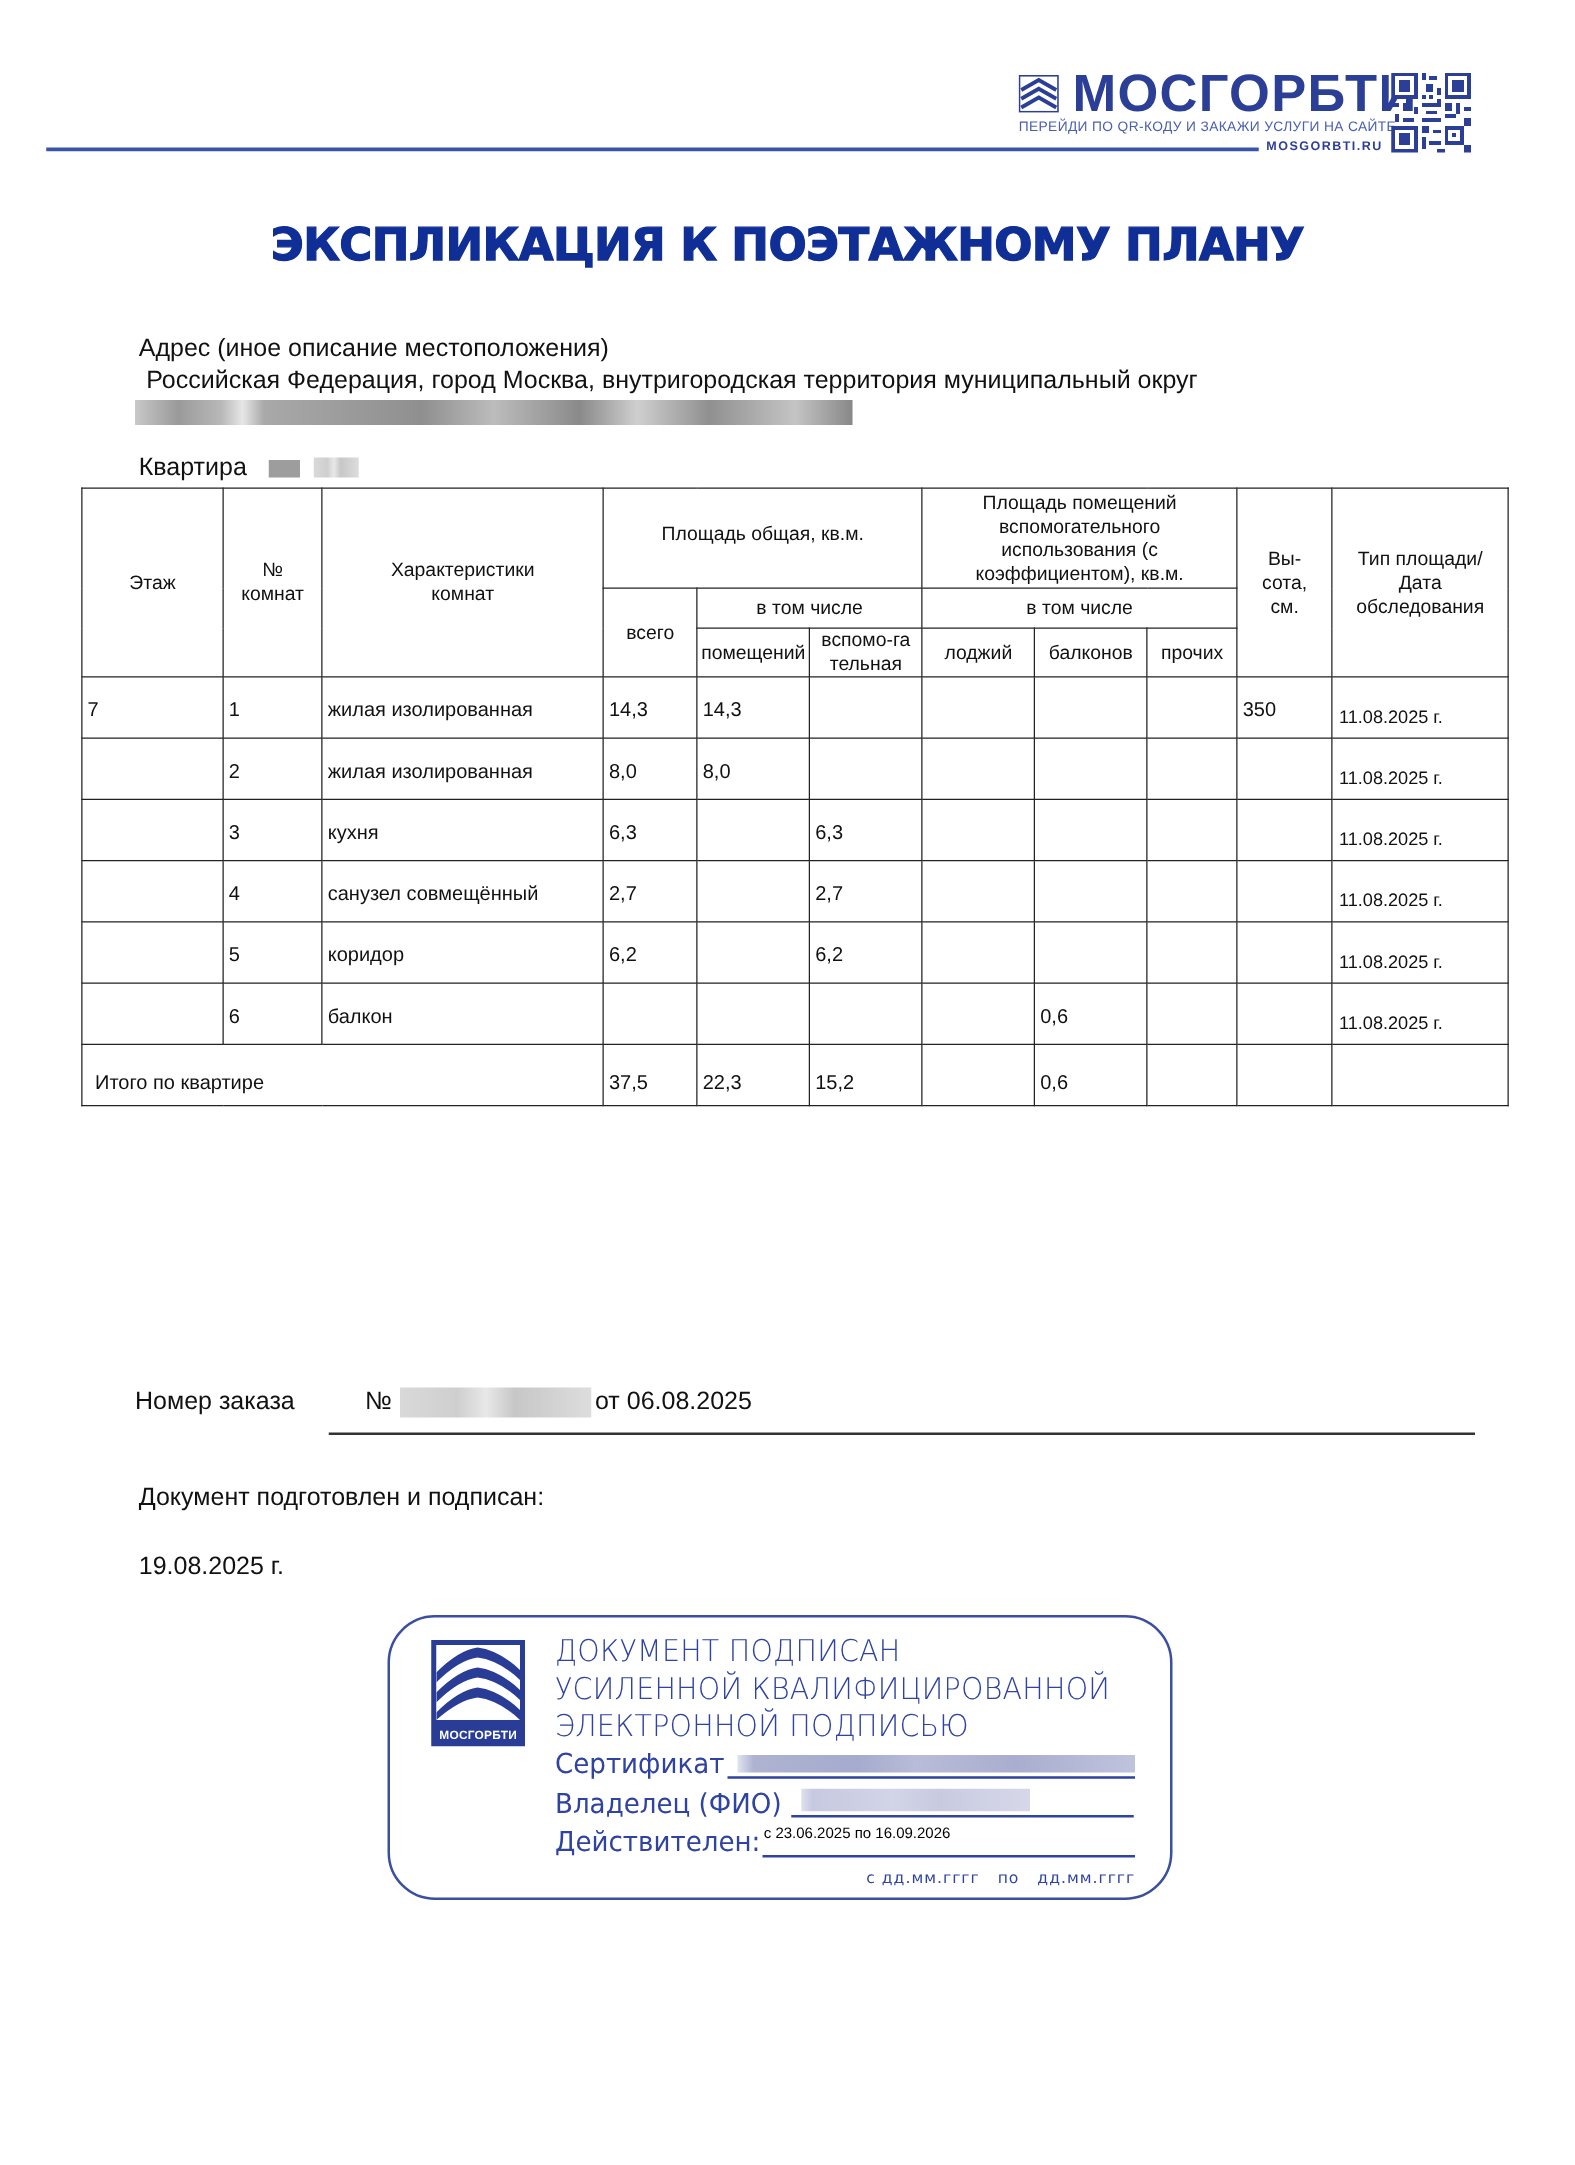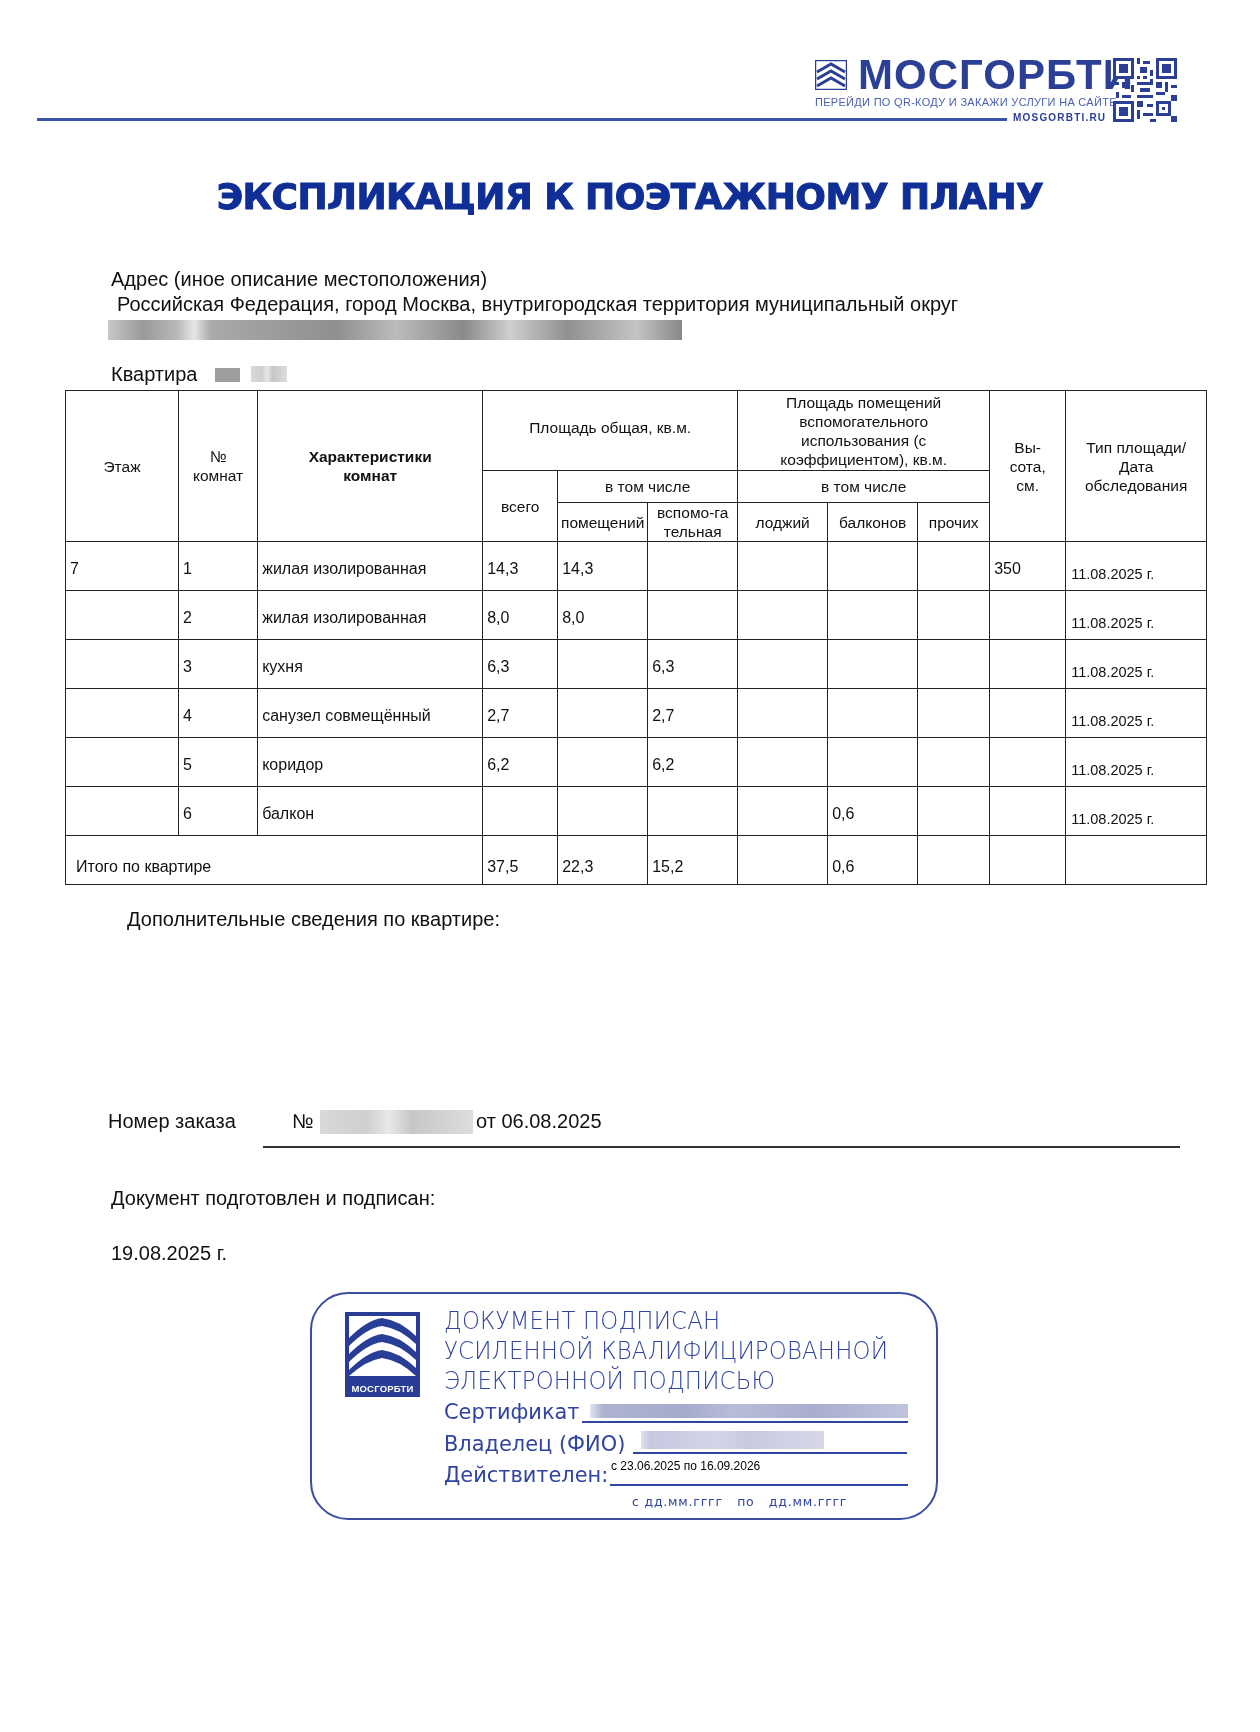--- a/index.html
+++ b/index.html
@@ -46,21 +46,21 @@
   .stamp { left: 310px; top: 1292px; width: 628px; height: 228px; border: 2px solid #3b4ea0; border-radius: 38px; box-sizing: border-box; }
   .stamp-logo { left: 345px; top: 1312px; width: 75px; height: 85px; background: #2a3d96; }
   .stamp-logo .inner { position: absolute; left: 4px; top: 4px; width: 67px; height: 60px; background: #fff; overflow: hidden; }
   .stamp-logo .cap { position: absolute; left: 0; bottom: 3px; width: 75px; text-align: center; color: #fff; font-size: 9.5px; font-weight: bold; letter-spacing: 0.2px; }
   .stamp-h { left: 444px; font-size: 24px; color: #2f43a0; letter-spacing: 0.2px; white-space: nowrap; font-family: "DejaVu Sans", sans-serif; font-weight: 300; transform: scaleX(0.95); transform-origin: left; }
   .stamp-f { left: 444px; font-size: 22px; color: #2f43a0; white-space: nowrap; font-family: "DejaVu Sans", sans-serif; transform: scaleX(0.95); transform-origin: left; }
   .sline { height: 2px; background: #2f43a0; }
   .sblur { background: linear-gradient(90deg, #e2e4f0 0%, #aeb3d2 4%, #a5abcd 30%, #b8bcd8 45%, #a9aed0 70%, #bfc3dc 100%); }
   .sblur2 { background: linear-gradient(90deg, #dfe1ee 0%, #c6c9e0 5%, #d2d5e7 40%, #c8cbe0 60%, #d6d8e9 100%); }
   .validity { left: 611px; top: 1459px; font-size: 12px; color: #000000; }
-  .fmt { left: 632px; top: 1494px; font-size: 12.5px; color: #2f43a0; letter-spacing: 0.8px; font-family: "DejaVu Sans", sans-serif; }
+  .fmt { left: 693px; top: 1494px; font-size: 12.5px; color: #2f43a0; letter-spacing: 0.8px; font-family: "DejaVu Sans", sans-serif; }
 </style>
 </head>
 <body>
 
 <svg class="abs logo-icon" viewBox="0 0 32 30">
   <rect x="0.5" y="0.5" width="31" height="29" fill="none" stroke="#2b3f97" stroke-width="1.5"></rect>
   <path d="M2 12 L16 4 L30 12" fill="none" stroke="#2b3f97" stroke-width="3"></path>
   <path d="M2 19 L16 11 L30 19" fill="none" stroke="#2b3f97" stroke-width="3"></path>
   <path d="M2 26 L16 18 L30 26" fill="none" stroke="#2b3f97" stroke-width="3"></path>
 </svg>
@@ -132,21 +132,21 @@
     <col style="width:90px">
       <col style="width:90px">
       <col style="width:72px">
     <col style="width:76px">
       <col style="width:141px">
   </colgroup>
   <tbody>
       <tr style="height:80px">
     <td rowspan="3">Этаж</td>
     <td rowspan="3" style="padding:0 14px;">№ комнат</td>
-    <td rowspan="3" style="padding:0 50px;font-weight:bold;">Характеристики комнат</td>
+    <td rowspan="3" style="padding:0 50px;">Характеристики комнат</td>
     <td colspan="3" style="padding-bottom:6px;">Площадь общая, кв.м.</td>
     <td colspan="3" style="padding:0 26px;">Площадь помещений вспомогательного использования (с коэффициентом), кв.м.</td>
     <td rowspan="3" style="padding:0 18px;">Вы-сота, см.</td>
     <td rowspan="3" style="padding:0 10px;">Тип площади/ Дата обследования</td>
   </tr>
   <tr style="height:32px">
     <td rowspan="2">всего</td>
     <td colspan="2">в том числе</td>
     <td colspan="3">в том числе</td>
   </tr>
@@ -247,21 +247,20 @@
     <td class="cell" style="padding-top:21px;"></td>
     <td class="cell" style="padding-top:21px;">0,6</td>
     <td class="cell" style="padding-top:21px;"></td>
     <td class="cell" style="padding-top:21px;"></td>
     <td class="cell" style="padding-top:21px;"></td>
   </tr>
 </tbody>
   </table>
 
 <div class="abs add">
-  <div>Дополнительные сведения по квартире:</div>
 </div>
 
 <div class="abs order-label">Номер заказа</div>
 <div class="abs order-no">№</div>
 <div class="abs order-blur blur-light"></div>
 <div class="abs order-date">от 06.08.2025</div>
 <div class="abs order-line"></div>
 
 <div class="abs prepared">Документ подготовлен и подписан:</div>
 <div class="abs signed-date">19.08.2025 г.</div>

